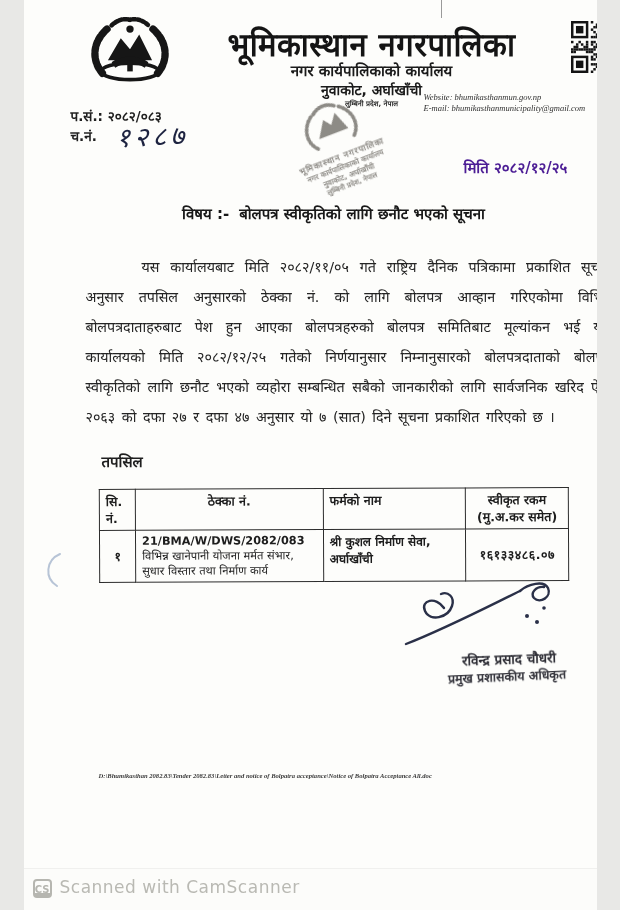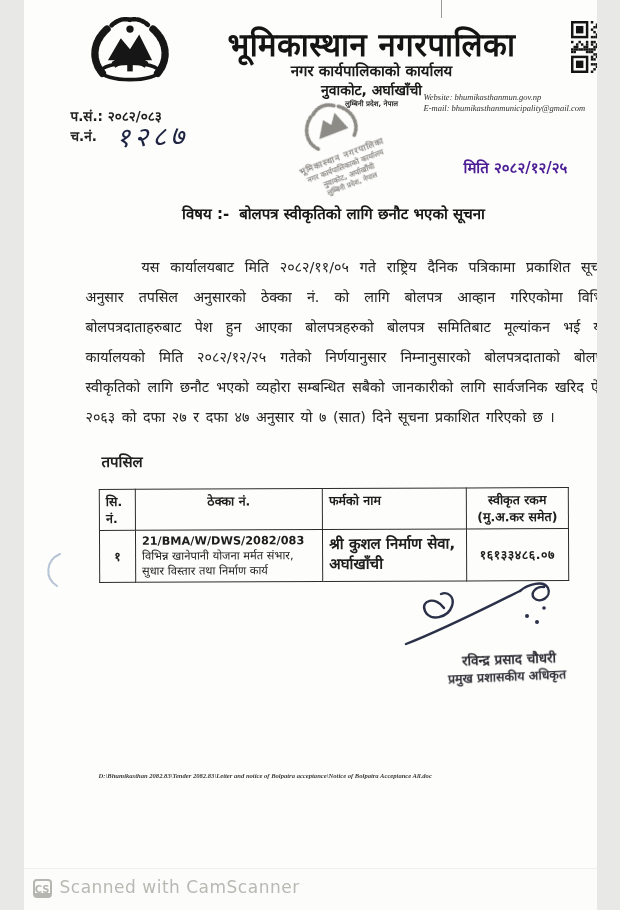--- a/index.html
+++ b/index.html
@@ -67,21 +67,21 @@
   table.sched td,table.sched th{
     border:1.3px solid #2d2d2d;vertical-align:top;padding:3px 6px;
     font-size:12.5px;color:#1d1d1d;text-align:left;font-weight:bold;
   }
   table.sched th.c-sn{width:26px;font-weight:bold;}
   table.sched th.c-contract{width:180px;text-align:center;}
   table.sched th.c-firm{width:168px;}
   table.sched th.c-amt{width:96px;text-align:center;border-radius:16px;}
   table.sched td.d-sn{vertical-align:middle;text-align:center;font-weight:bold;}
   table.sched td.d-contract{font-size:11.3px;line-height:15px;}
-  table.sched td.d-firm{font-size:15px;}
+  table.sched td.d-firm{font-size:12px;}
   table.sched td.d-amt{vertical-align:middle;text-align:center;font-size:12.5px;
     letter-spacing:.5px;}
   .contract-no{font-weight:bold;font-family:"DejaVu Sans",sans-serif;}
   .contract-desc{font-weight:normal;}
   
   .sig-stroke{position:absolute;left:368px;top:578px;width:185px;height:78px;}
   .sig-name{position:absolute;left:385px;top:650px;width:200px;text-align:center;
     font-size:13.5px;font-weight:bold;color:#2b2b33;transform:rotate(-2deg);
     filter:blur(.2px);}
   .sig-title{position:absolute;left:378px;top:668px;width:210px;text-align:center;

